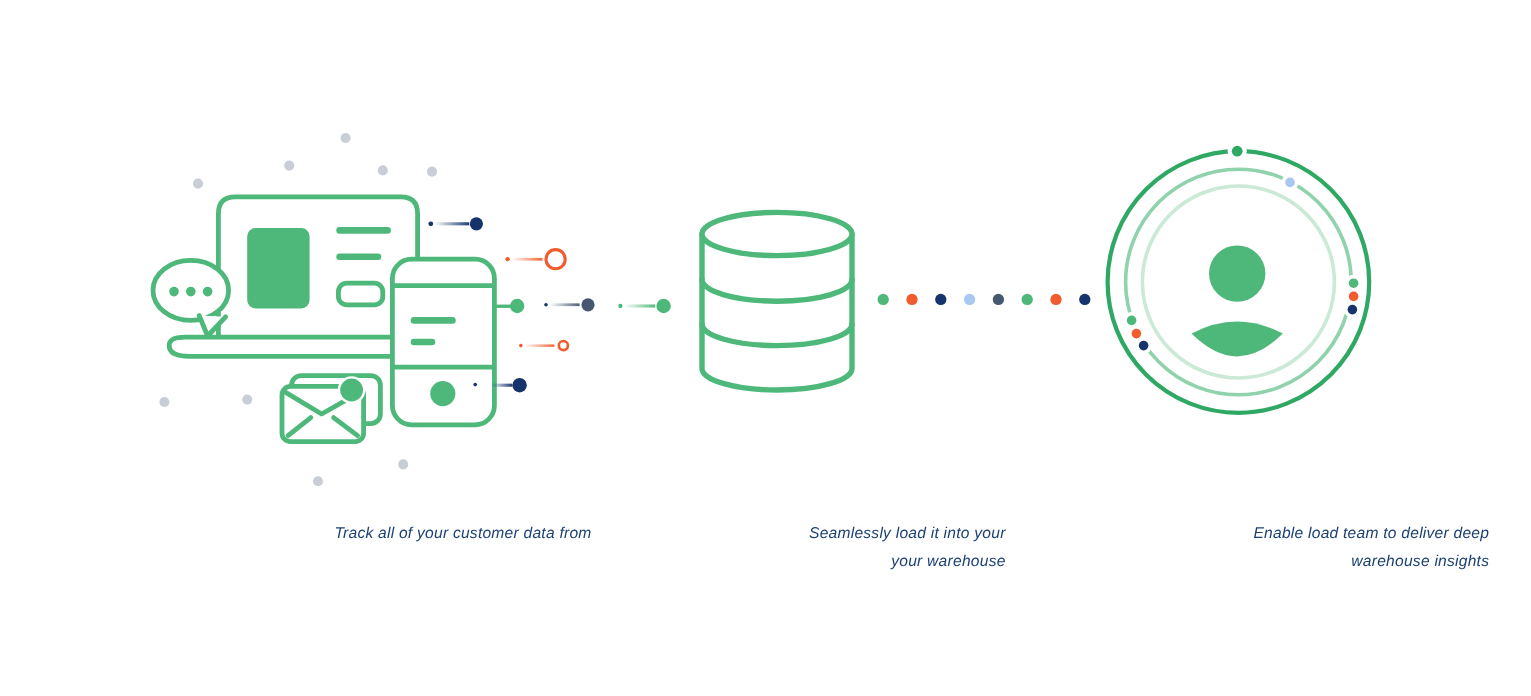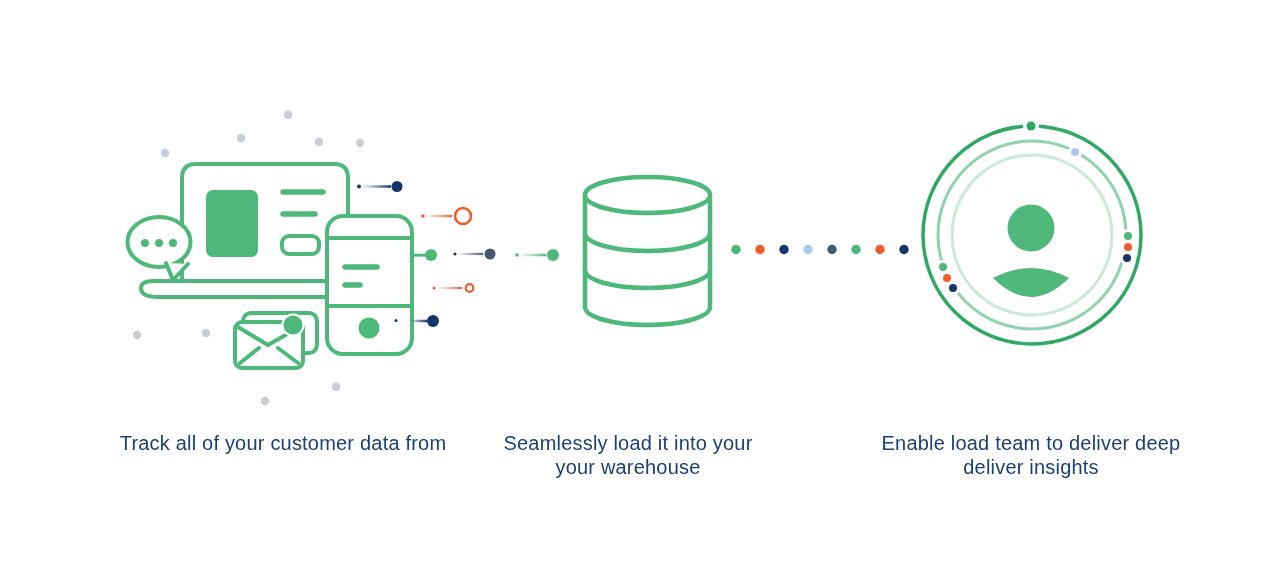--- a/index.html
+++ b/index.html
@@ -16,26 +16,27 @@
     overflow: hidden;
   }
   .illustration-svg {
     position: absolute;
     top: 0;
     left: 0;
   }
   .caption {
     position: absolute;
     width: 420px;
-    text-align: center;
+    text-align: right;
     color: #1B4074;
-    font-size: 20px;
+    font-size: 13px;
     line-height: 23.5px;
     letter-spacing: 0.2px;
     font-weight: 400;
+    font-style: italic;
   }
   .caption-1 { left: 73px;  top: 432px; }
   .caption-2 { left: 418px; top: 432px; }
   .caption-3 { left: 821px; top: 432px; }
 </style>
 </head>
 <body>
 
 <div class="stage">
 
@@ -193,16 +194,16 @@
 
   <div class="caption caption-1">
     <div>Track all of your customer data from</div>
   </div>
   <div class="caption caption-2">
     <div>Seamlessly load it into your</div>
     <div>your warehouse</div>
   </div>
   <div class="caption caption-3">
     <div>Enable load team to deliver deep</div>
-    <div>deliver insights</div>
+    <div>warehouse insights</div>
   </div>
 
 </div>
 
 </body></html>

